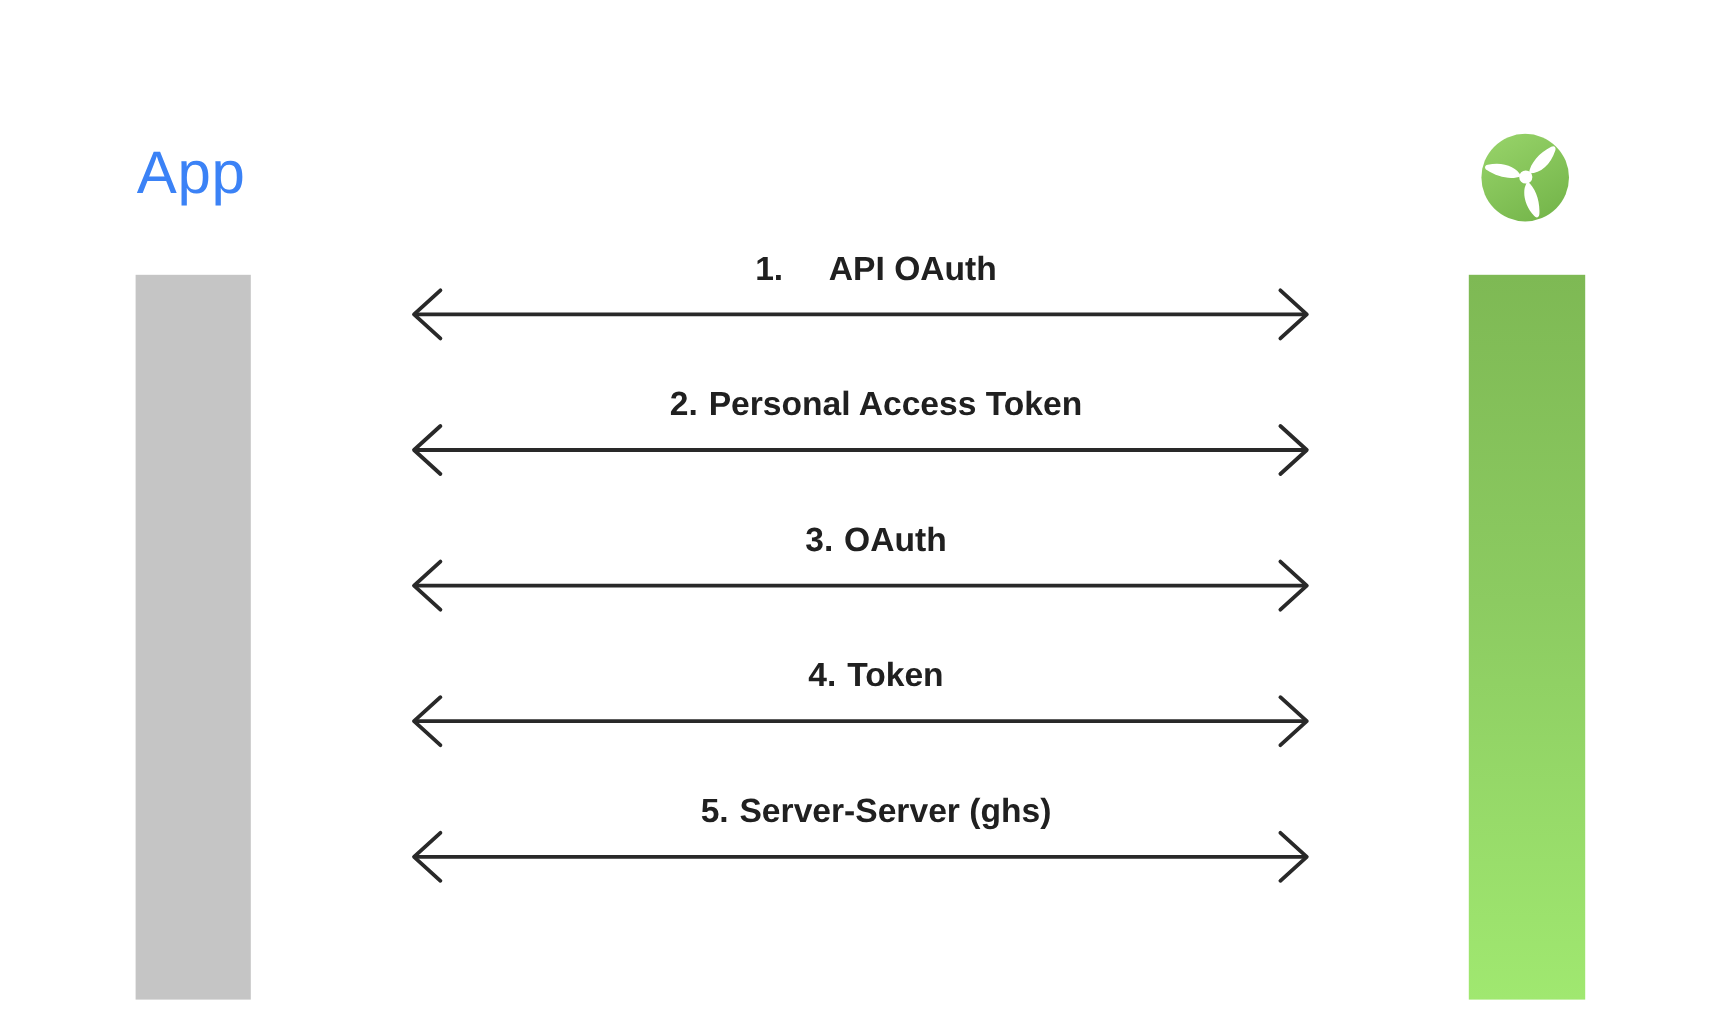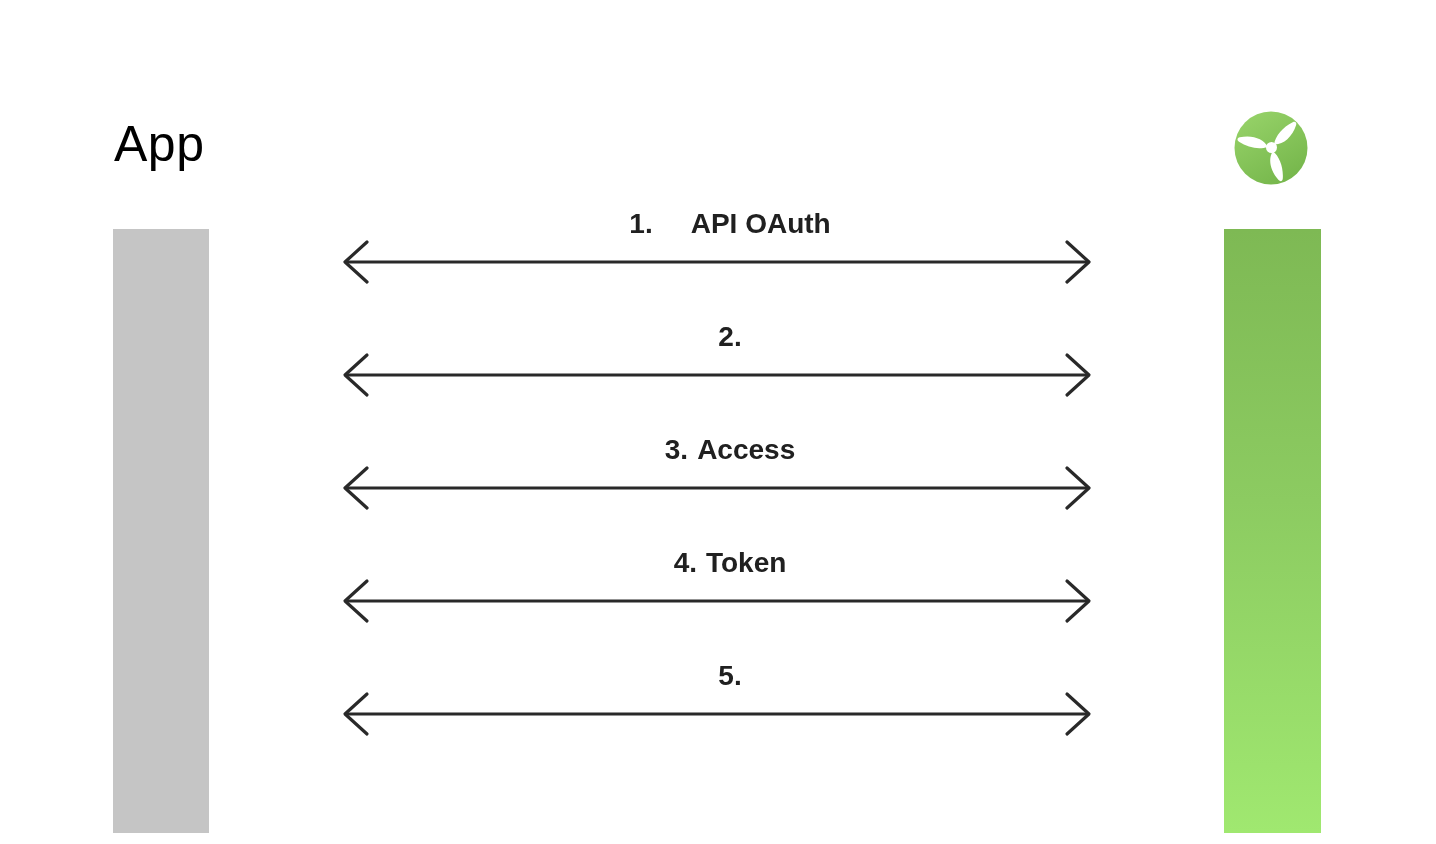--- a/index.html
+++ b/index.html
@@ -15,21 +15,21 @@
     background: #ffffff;
     overflow: hidden;
   }
   .app-title {
     position: absolute;
     left: 114px;
     top: 116px;
     font-size: 50px;
     line-height: 56px;
     font-weight: 400;
-    color: #000000;
+    color: #3b82f6;
     letter-spacing: 0.5px;
   }
   .logo {
     position: absolute;
     left: 1234px;
     top: 111px;
     width: 74px;
     height: 74px;
   }
   .lifeline {
@@ -119,34 +119,35 @@
         <line x1="5" y1="23" x2="745" y2="23"></line>
         <polyline points="25,3 3,23 25,43"></polyline>
         <polyline points="725,3 747,23 725,43"></polyline>
       </g>
     </svg>
   </div>
 
   <div class="msg-row" style="top:322px">
     <div class="msg-label">
       <span>2.</span>
+      <span>Personal Access Token</span>
     </div>
     <svg class="arrow-svg" viewBox="0 0 750 46">
       <g stroke="#292929" stroke-width="3.2" fill="none" stroke-linecap="round" stroke-linejoin="round">
         <line x1="5" y1="23" x2="745" y2="23"></line>
         <polyline points="25,3 3,23 25,43"></polyline>
         <polyline points="725,3 747,23 725,43"></polyline>
       </g>
     </svg>
   </div>
 
   <div class="msg-row" style="top:435px">
     <div class="msg-label">
       <span>3.</span>
-      <span>Access</span>
+      <span>OAuth</span>
     </div>
     <svg class="arrow-svg" viewBox="0 0 750 46">
       <g stroke="#292929" stroke-width="3.2" fill="none" stroke-linecap="round" stroke-linejoin="round">
         <line x1="5" y1="23" x2="745" y2="23"></line>
         <polyline points="25,3 3,23 25,43"></polyline>
         <polyline points="725,3 747,23 725,43"></polyline>
       </g>
     </svg>
   </div>
 
@@ -160,20 +161,21 @@
         <line x1="5" y1="23" x2="745" y2="23"></line>
         <polyline points="25,3 3,23 25,43"></polyline>
         <polyline points="725,3 747,23 725,43"></polyline>
       </g>
     </svg>
   </div>
 
   <div class="msg-row" style="top:661px">
     <div class="msg-label">
       <span>5.</span>
+      <span>Server-Server (ghs)</span>
     </div>
     <svg class="arrow-svg" viewBox="0 0 750 46">
       <g stroke="#292929" stroke-width="3.2" fill="none" stroke-linecap="round" stroke-linejoin="round">
         <line x1="5" y1="23" x2="745" y2="23"></line>
         <polyline points="25,3 3,23 25,43"></polyline>
         <polyline points="725,3 747,23 725,43"></polyline>
       </g>
     </svg>
   </div>
 

